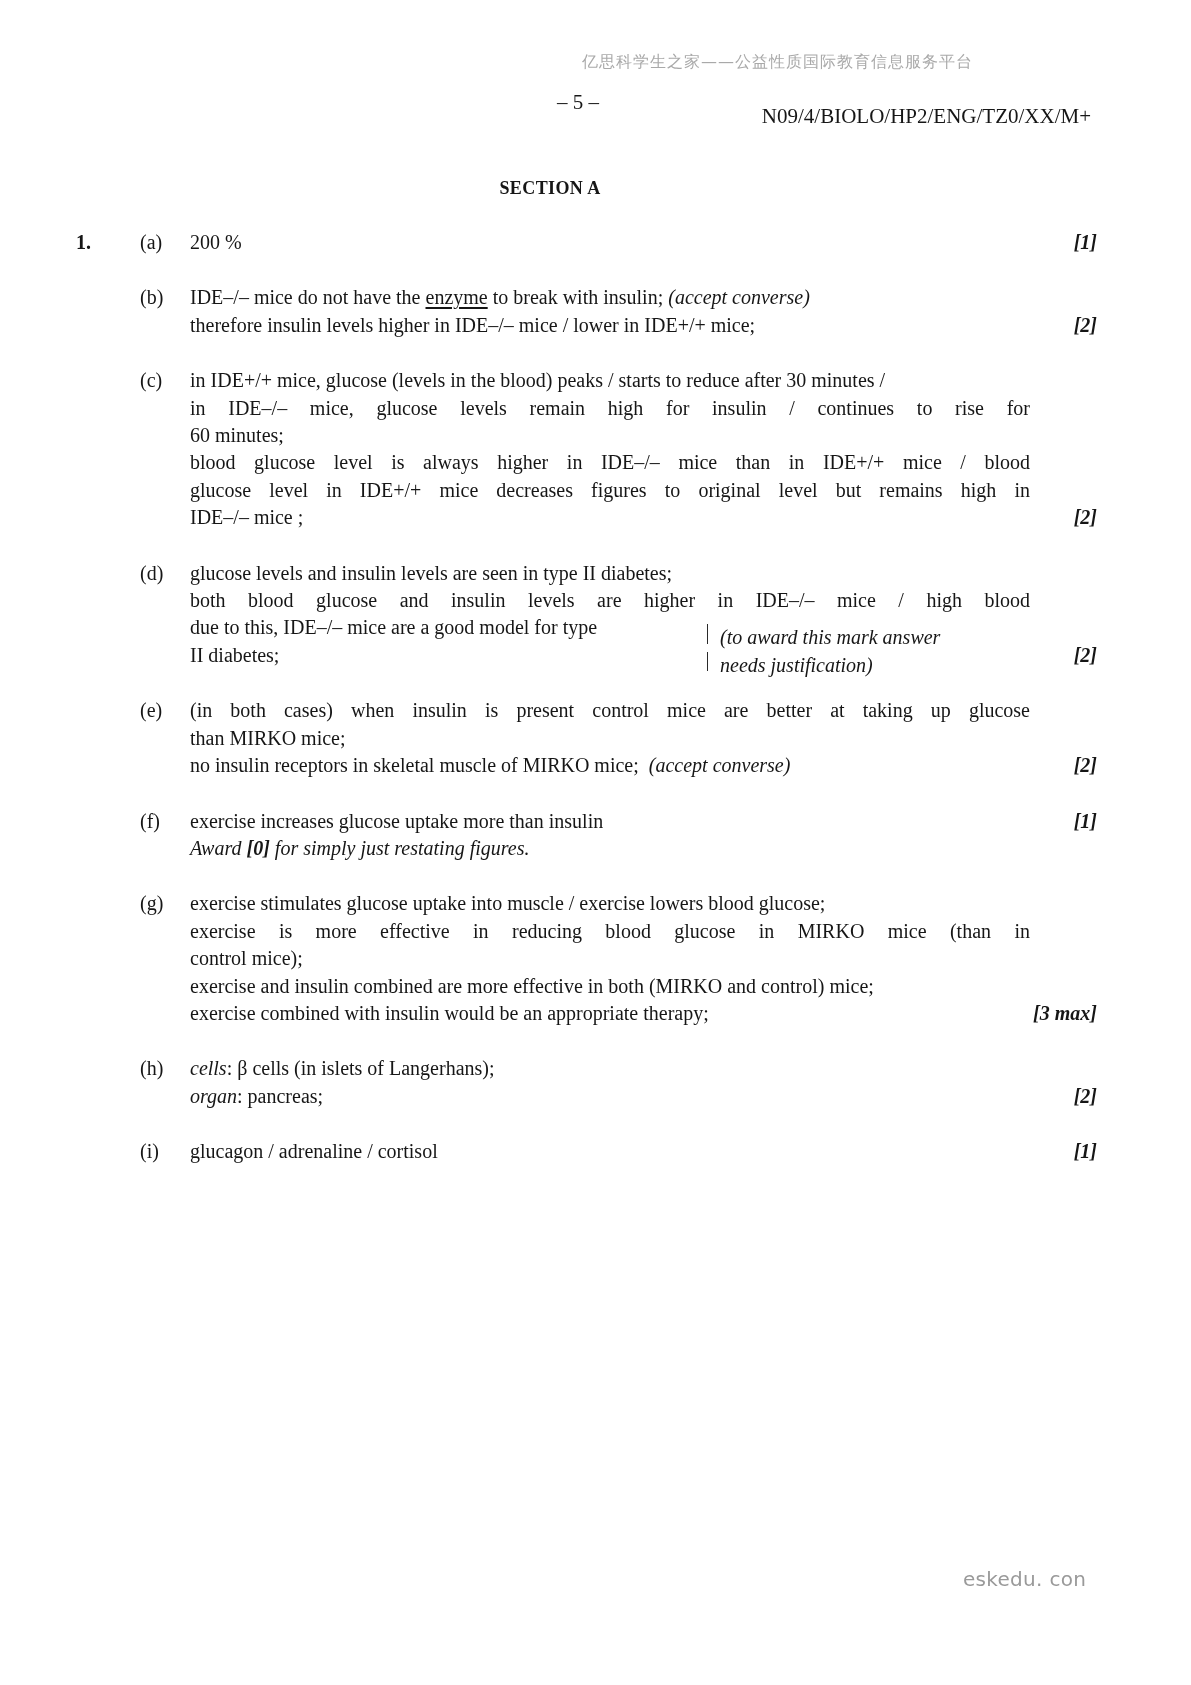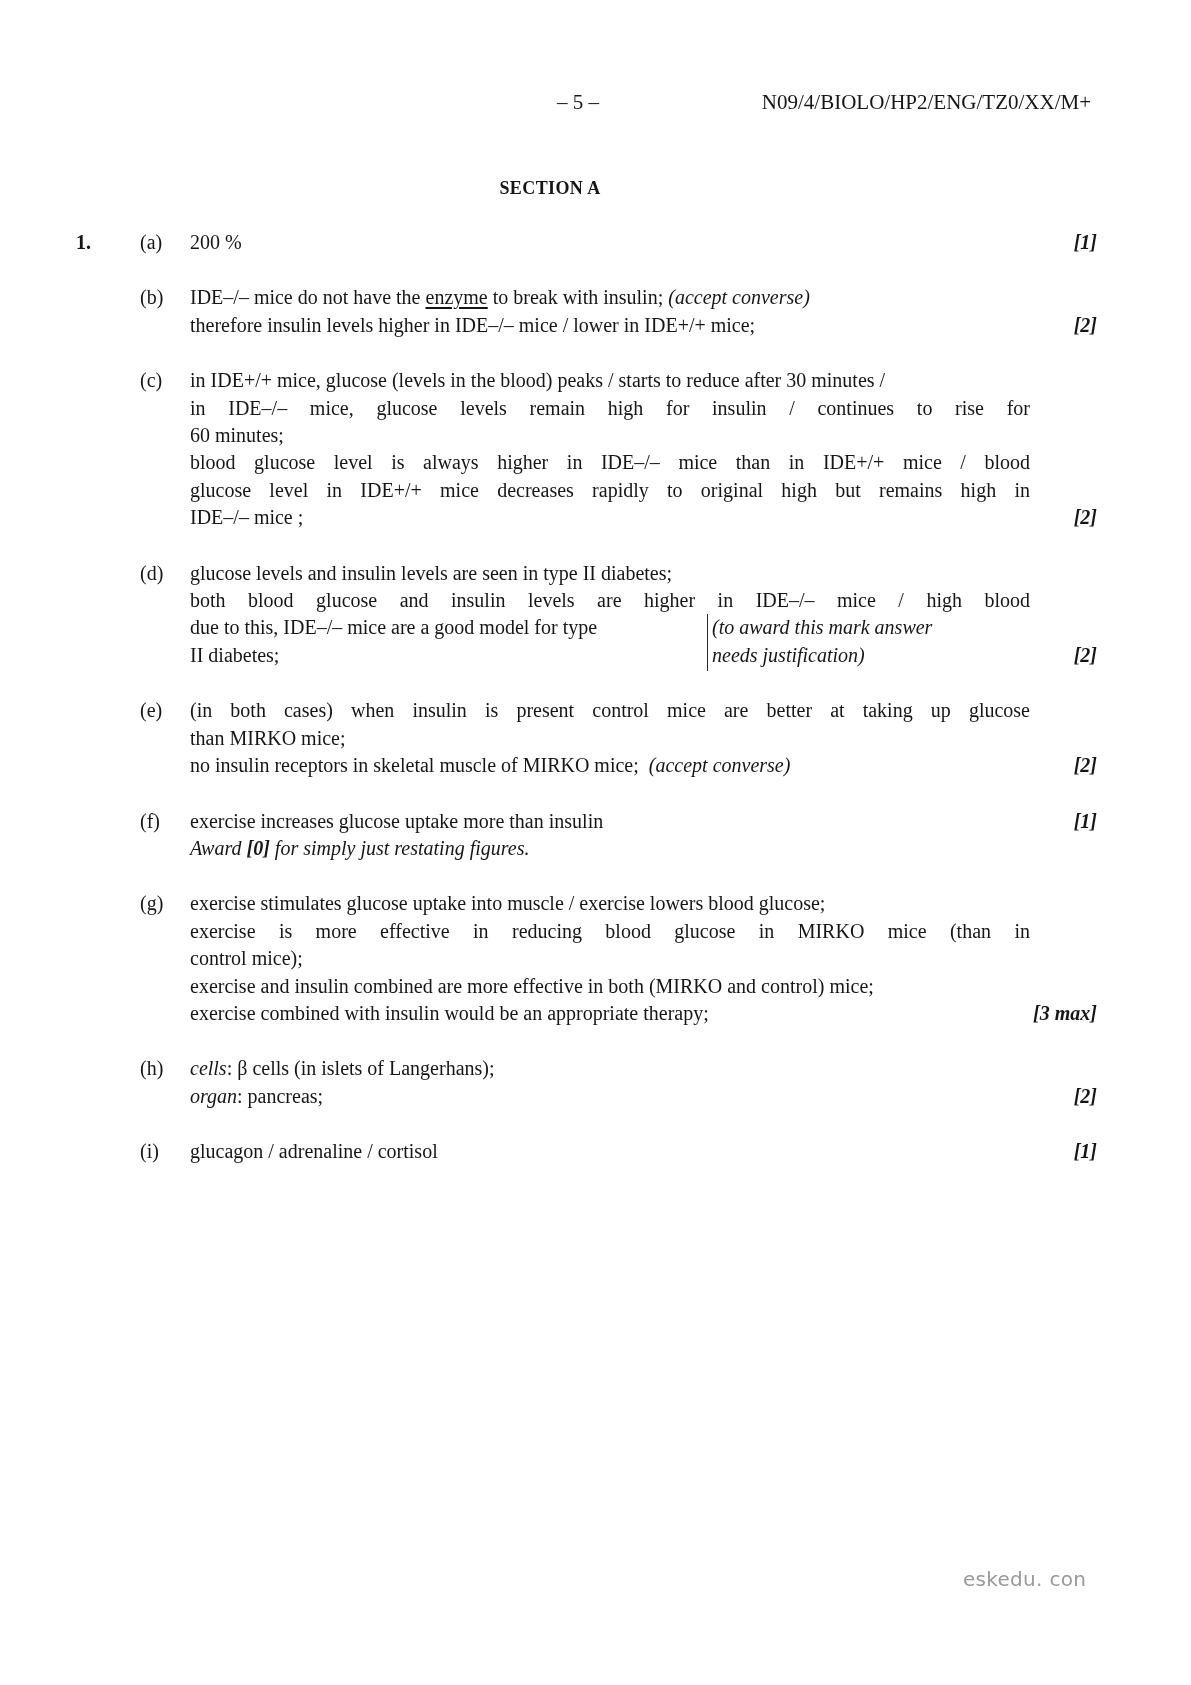--- a/index.html
+++ b/index.html
@@ -8,52 +8,53 @@
     background:#ffffff; overflow:hidden;
     font-family:"Liberation Serif", serif; color:#161616;
   }
   .watermark {
     position:absolute; top:52px; left:0; right:218px; text-align:right;
     font-family:"DejaVu Sans", sans-serif; font-size:16px; color:#a9a9a9;
     letter-spacing:1px;
   }
   .hdr { position:absolute; top:90px; left:0; right:0; height:28px; font-size:21px; }
   .pageno { position:absolute; left:557px; }
-  .code   { position:absolute; right:100px; }
+  .code   { position:absolute; right:100px;margin-top:14px; }
   .section-title {
     position:absolute; top:178px; left:45px; width:1010px; text-align:center;
     font-weight:bold; font-size:18px; letter-spacing:0.4px;
   }
   .question { position:absolute; top:229px; left:0; right:0; font-size:20px; line-height:27.4px; }
   .part { position:relative; margin-bottom:28px; padding-left:190px; padding-right:161px; }
   .qnum   { position:absolute; left:76px;  top:0; font-weight:bold; }
   .letter { position:absolute; left:140px; top:0; }
   .line { position:relative; }
   .line.j { text-align:justify; text-align-last:justify; }
   .mark {
     position:absolute; right:-67px; top:0; white-space:nowrap;
     font-weight:bold; font-style:italic;
   }
   .note {
-    position:absolute; left:517px; top:0; bottom:-2px; white-space:nowrap;
-    border-left:1.6px solid #2a2a2a; padding-left:4px; font-style:italic;
+    position:absolute; left:517px; top:10px; bottom:-2px; white-space:nowrap;
+    border-left:1.6px solid #2a2a2a; padding-left:12px; font-style:italic;
   }
   .seg-i  { font-style:italic; }
   .seg-u  { text-decoration:underline; text-underline-offset:3px; }
   .seg-bi { font-style:italic; font-weight:bold; }
   .footer {
     position:absolute; top:1567px; left:963px;
     font-family:"DejaVu Sans", sans-serif; font-size:20px; color:#9a9a9a;
     letter-spacing:0.3px;
   }
 </style>
 </head>
 <body>
 
 <div class="page">
+  <div class="watermark">亿思科学生之家——公益性质国际教育信息服务平台</div>
   <div class="hdr">
     <span class="pageno">– 5 –</span>
     <span class="code">N09/4/BIOLO/HP2/ENG/TZ0/XX/M+</span>
   </div>
   <div class="section-title">SECTION A</div>
   <div class="question" id="parts">
       <div class="part">
         <span class="qnum">1.</span>
         <span class="letter">(a)</span>
         <div class="line"><span>200 %</span><span class="mark">[1]</span></div>
@@ -62,21 +63,21 @@
         <span class="letter">(b)</span>
         <div class="line"><span>IDE–/– mice do not have the </span><span class="seg-u">enzyme</span><span> to break with insulin; </span><span class="seg-i">(accept converse)</span></div>
         <div class="line"><span>therefore insulin levels higher in IDE–/– mice / lower in IDE+/+ mice;</span><span class="mark">[2]</span></div>
       </div>
       <div class="part">
         <span class="letter">(c)</span>
         <div class="line"><span>in IDE+/+ mice, glucose (levels in the blood) peaks / starts to reduce after 30 minutes /</span></div>
         <div class="line j"><span>in IDE–/– mice, glucose levels remain high for insulin / continues to rise for</span></div>
         <div class="line"><span>60 minutes;</span></div>
         <div class="line j"><span>blood glucose level is always higher in IDE–/– mice than in IDE+/+ mice / blood</span></div>
-        <div class="line j"><span>glucose level in IDE+/+ mice decreases rapidly to original high but remains high in</span></div>
+        <div class="line j"><span>glucose level in IDE+/+ mice decreases figures to original level but remains high in</span></div>
         <div class="line"><span>IDE–/– mice ;</span><span class="mark">[2]</span></div>
       </div>
       <div class="part">
         <span class="letter">(d)</span>
         <div class="line"><span>glucose levels and insulin levels are seen in type II diabetes;</span></div>
         <div class="line j"><span>both blood glucose and insulin levels are higher in IDE–/– mice / high blood</span></div>
         <div class="line"><span>due to this, IDE–/– mice are a good model for type</span><span class="note">(to award this mark answer</span></div>
         <div class="line"><span>II diabetes;</span><span class="note">needs justification)</span><span class="mark">[2]</span></div>
       </div>
       <div class="part">

